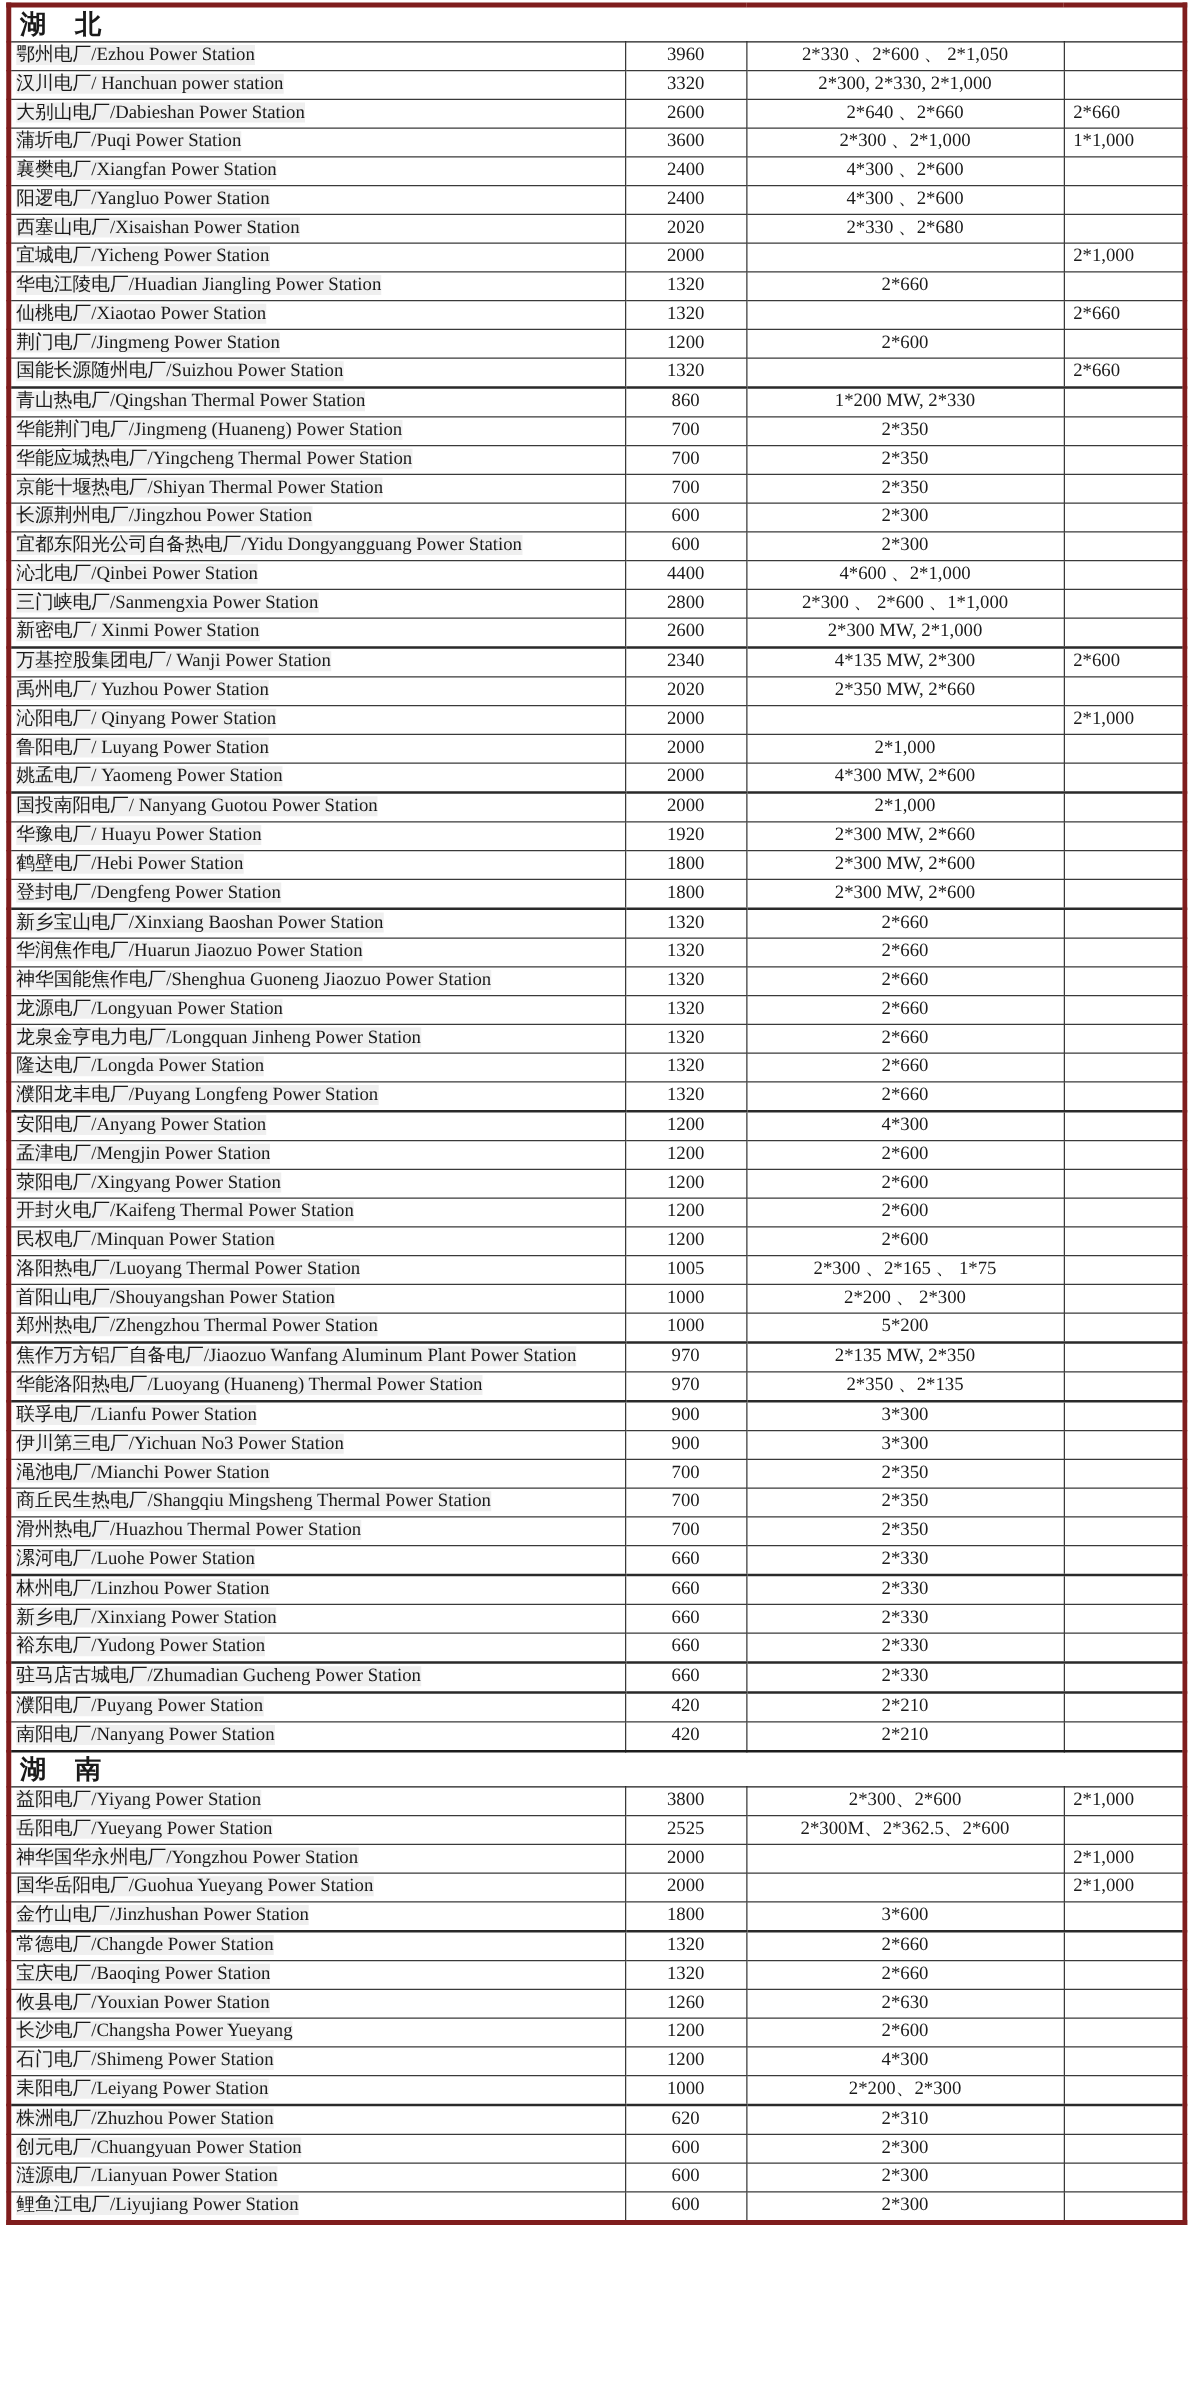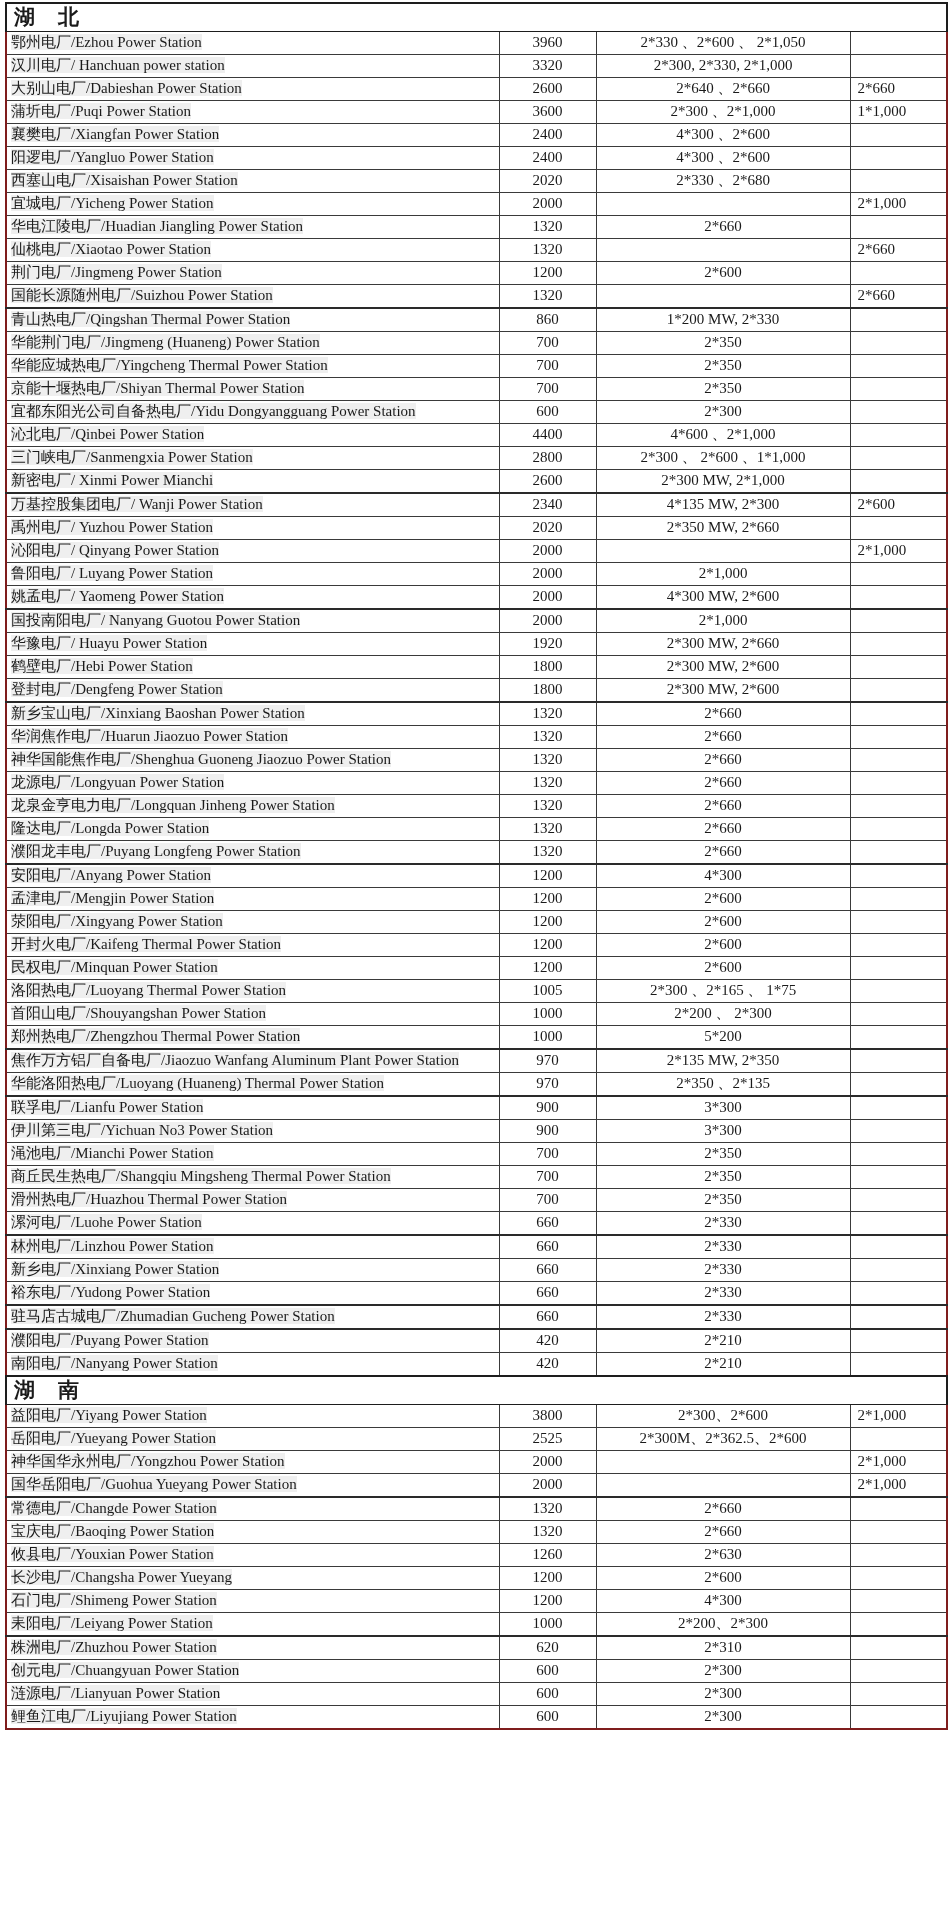--- a/index.html
+++ b/index.html
@@ -14,21 +14,21 @@
     width: 950px;
     height: 1910px;
     background: #ffffff;
     box-sizing: border-box;
     padding: 2px 0 0 5px;
   }
   table.power-table {
     border-collapse: collapse;
     table-layout: fixed;
     width: 941px;
-    border: 2px solid #7f1d1d;
+    border: 4px solid #7f1d1d;
   }
   col.c1 { width: 493px; }
   col.c2 { width: 97px; }
   col.c3 { width: 254px; }
   col.c4 { width: 97px; }
   td {
     border: 1px solid #3a3a3a;
     font-size: 15px;
     line-height: 1.18;
     padding: 1px 3px;
@@ -177,20 +177,26 @@
     <td class="c-extra"><span></span></td>
   </tr>
 
   <tr class="data-row">
     <td class="c-name"><span class="hl">京能十堰热电厂/Shiyan Thermal Power Station</span></td>
     <td class="c-cap"><span>700</span></td>
     <td class="c-units"><span>2*350</span></td>
     <td class="c-extra"><span></span></td>
   </tr>
 
+  <tr class="data-row">
+    <td class="c-name"><span class="hl">长源荆州电厂/Jingzhou Power Station</span></td>
+    <td class="c-cap"><span>600</span></td>
+    <td class="c-units"><span>2*300</span></td>
+    <td class="c-extra"><span></span></td>
+  </tr>
 
   <tr class="data-row">
     <td class="c-name"><span class="hl">宜都东阳光公司自备热电厂/Yidu Dongyangguang Power Station</span></td>
     <td class="c-cap"><span>600</span></td>
     <td class="c-units"><span>2*300</span></td>
     <td class="c-extra"><span></span></td>
   </tr>
 
 
   <tr class="data-row">
@@ -201,21 +207,21 @@
   </tr>
 
   <tr class="data-row">
     <td class="c-name"><span class="hl">三门峡电厂/Sanmengxia Power Station</span></td>
     <td class="c-cap"><span>2800</span></td>
     <td class="c-units"><span>2*300 、 2*600 、1*1,000</span></td>
     <td class="c-extra"><span></span></td>
   </tr>
 
   <tr class="data-row">
-    <td class="c-name"><span class="hl">新密电厂/ Xinmi Power Mianchi</span></td>
+    <td class="c-name"><span class="hl">新密电厂/ Xinmi Power Station</span></td>
     <td class="c-cap"><span>2600</span></td>
     <td class="c-units"><span>2*300 MW, 2*1,000</span></td>
     <td class="c-extra"><span></span></td>
   </tr>
 
   <tr class="data-row sep-top">
     <td class="c-name"><span class="hl">万基控股集团电厂/ Wanji Power Station</span></td>
     <td class="c-cap"><span>2340</span></td>
     <td class="c-units"><span>4*135 MW, 2*300</span></td>
     <td class="c-extra"><span>2*600</span></td>
@@ -509,20 +515,26 @@
   </tr>
 
   <tr class="data-row">
     <td class="c-name"><span class="hl">国华岳阳电厂/Guohua Yueyang Power Station</span></td>
     <td class="c-cap"><span>2000</span></td>
     <td class="c-units"><span></span></td>
     <td class="c-extra"><span>2*1,000</span></td>
   </tr>
 
 
+  <tr class="data-row">
+    <td class="c-name"><span class="hl">金竹山电厂/Jinzhushan Power Station</span></td>
+    <td class="c-cap"><span>1800</span></td>
+    <td class="c-units"><span>3*600</span></td>
+    <td class="c-extra"><span></span></td>
+  </tr>
 
   <tr class="data-row sep-top">
     <td class="c-name"><span class="hl">常德电厂/Changde Power Station</span></td>
     <td class="c-cap"><span>1320</span></td>
     <td class="c-units"><span>2*660</span></td>
     <td class="c-extra"><span></span></td>
   </tr>
 
   <tr class="data-row">
     <td class="c-name"><span class="hl">宝庆电厂/Baoqing Power Station</span></td>

